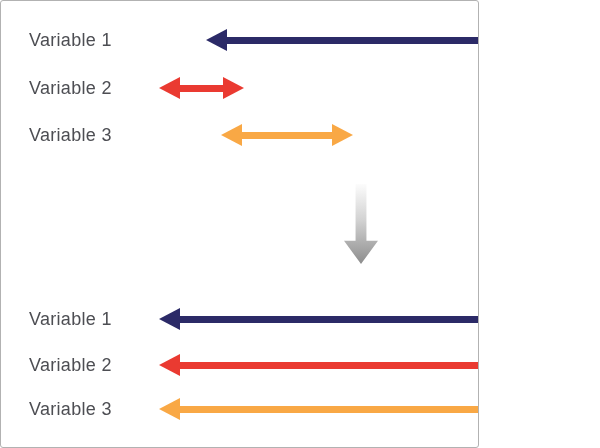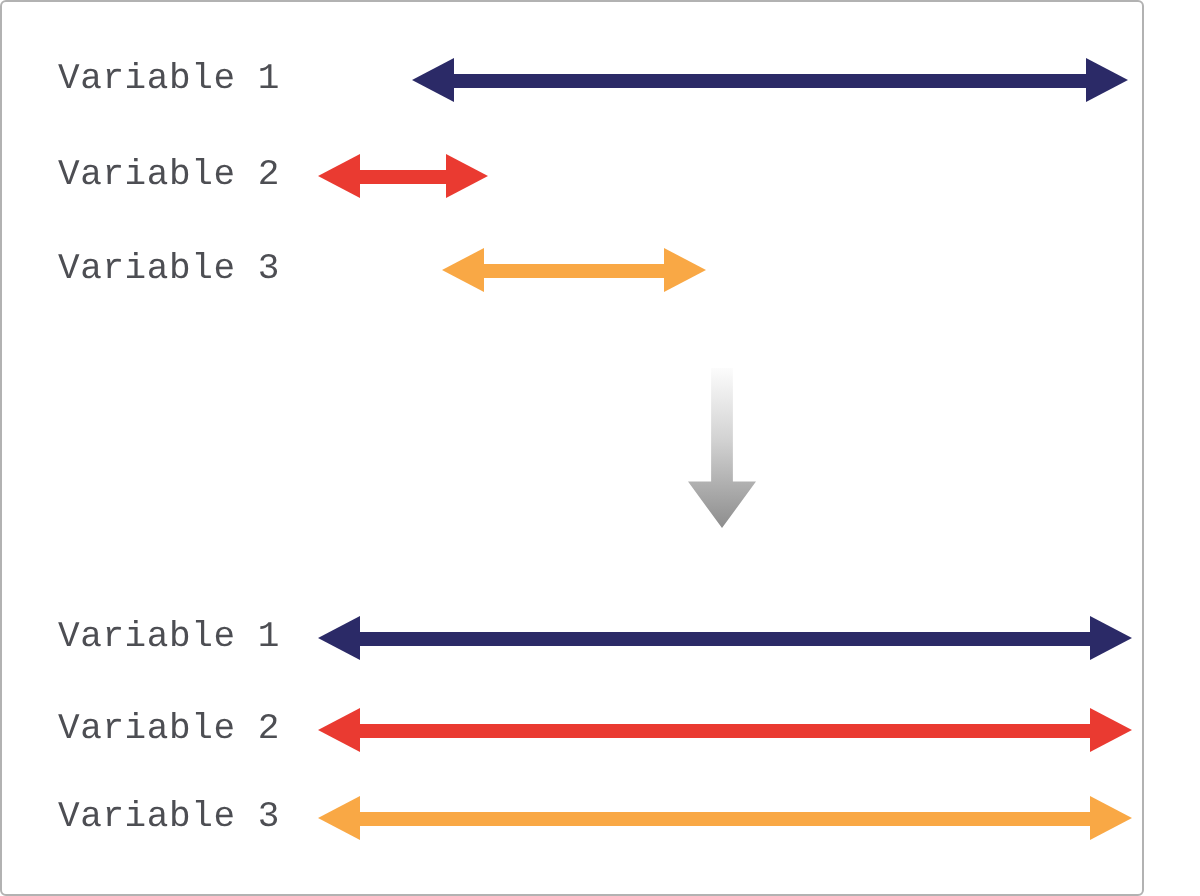--- a/index.html
+++ b/index.html
@@ -1,25 +1,25 @@
 <!DOCTYPE html>
 <html><head>
 <meta charset="utf-8">
 <style>
   html, body { margin: 0; padding: 0; background: #ffffff; }
   .frame {
     position: relative;
-    width: 572px;
+    width: 479px;
     height: 448px;
     box-sizing: border-box;
     border: 1px solid #b2b2b2;
     border-radius: 3px;
     background: #ffffff;
     overflow: hidden;
-    font-family: Liberation Mono, monospace;
+    font-family: Liberation Sans, sans-serif;
   }
   .var-label {
     position: absolute;
     left: 28px;
     transform: translateY(-50%);
     font-size: 18px;
     letter-spacing: 0.3px;
     color: #4d4e53;
     white-space: nowrap;
   }

